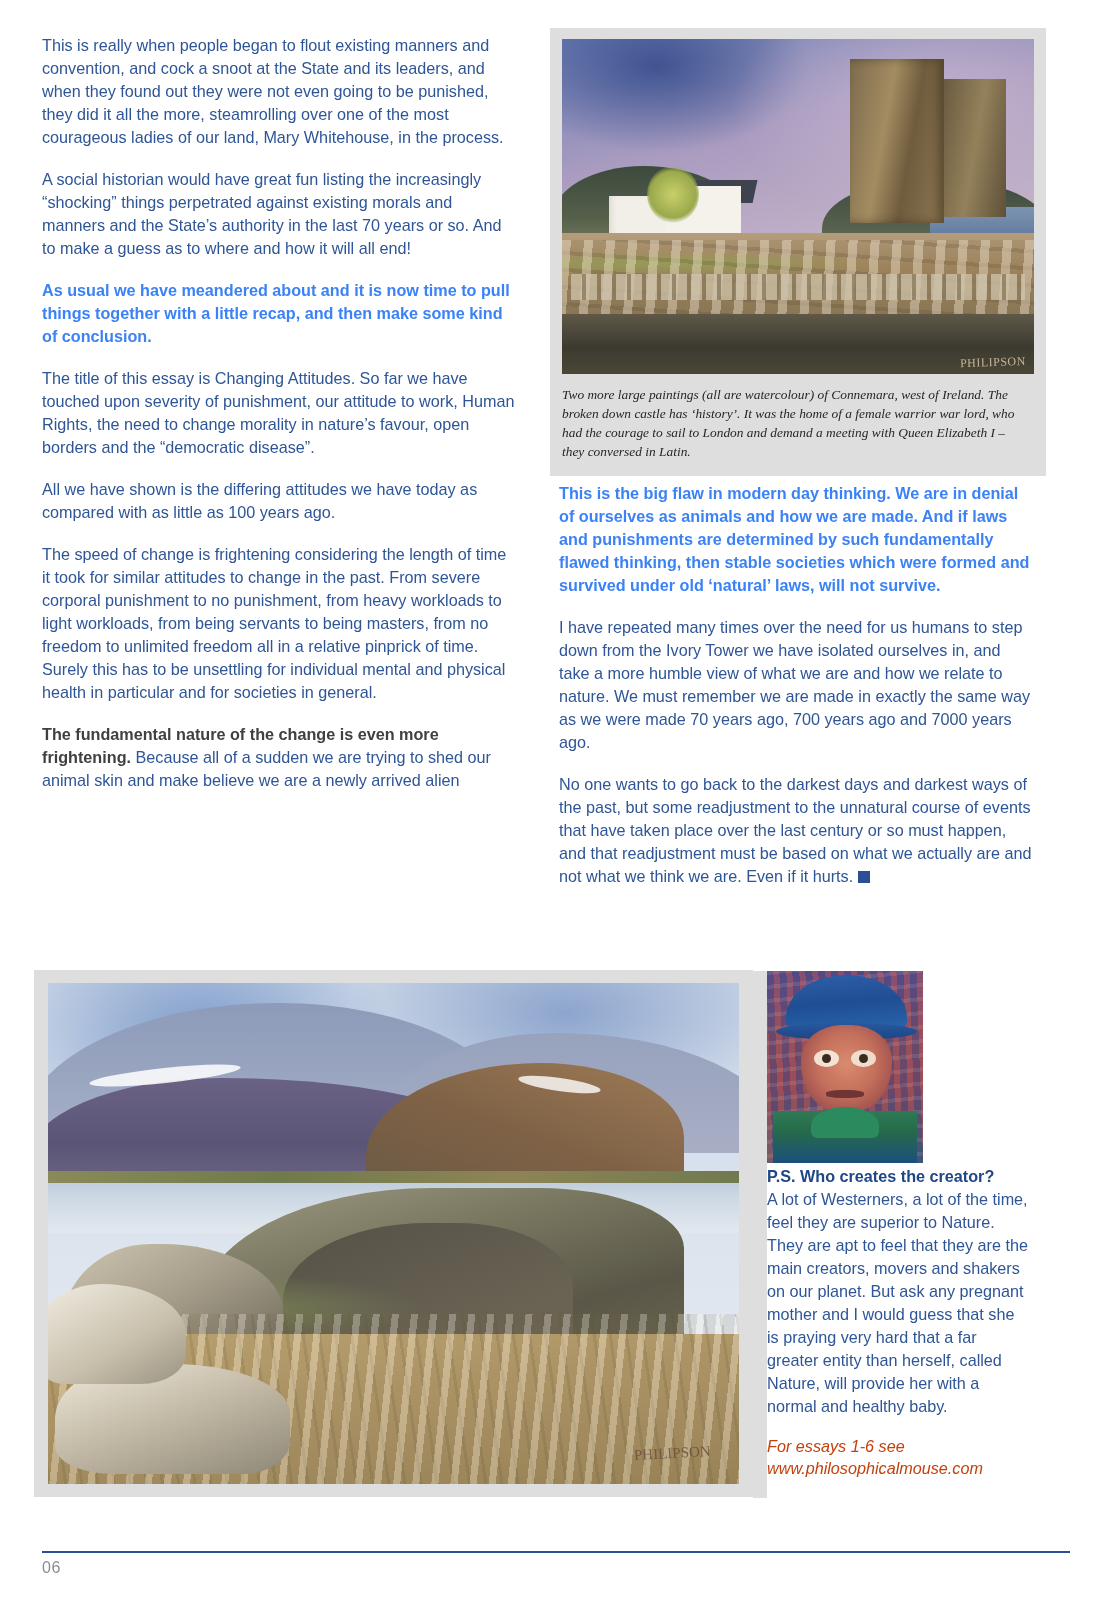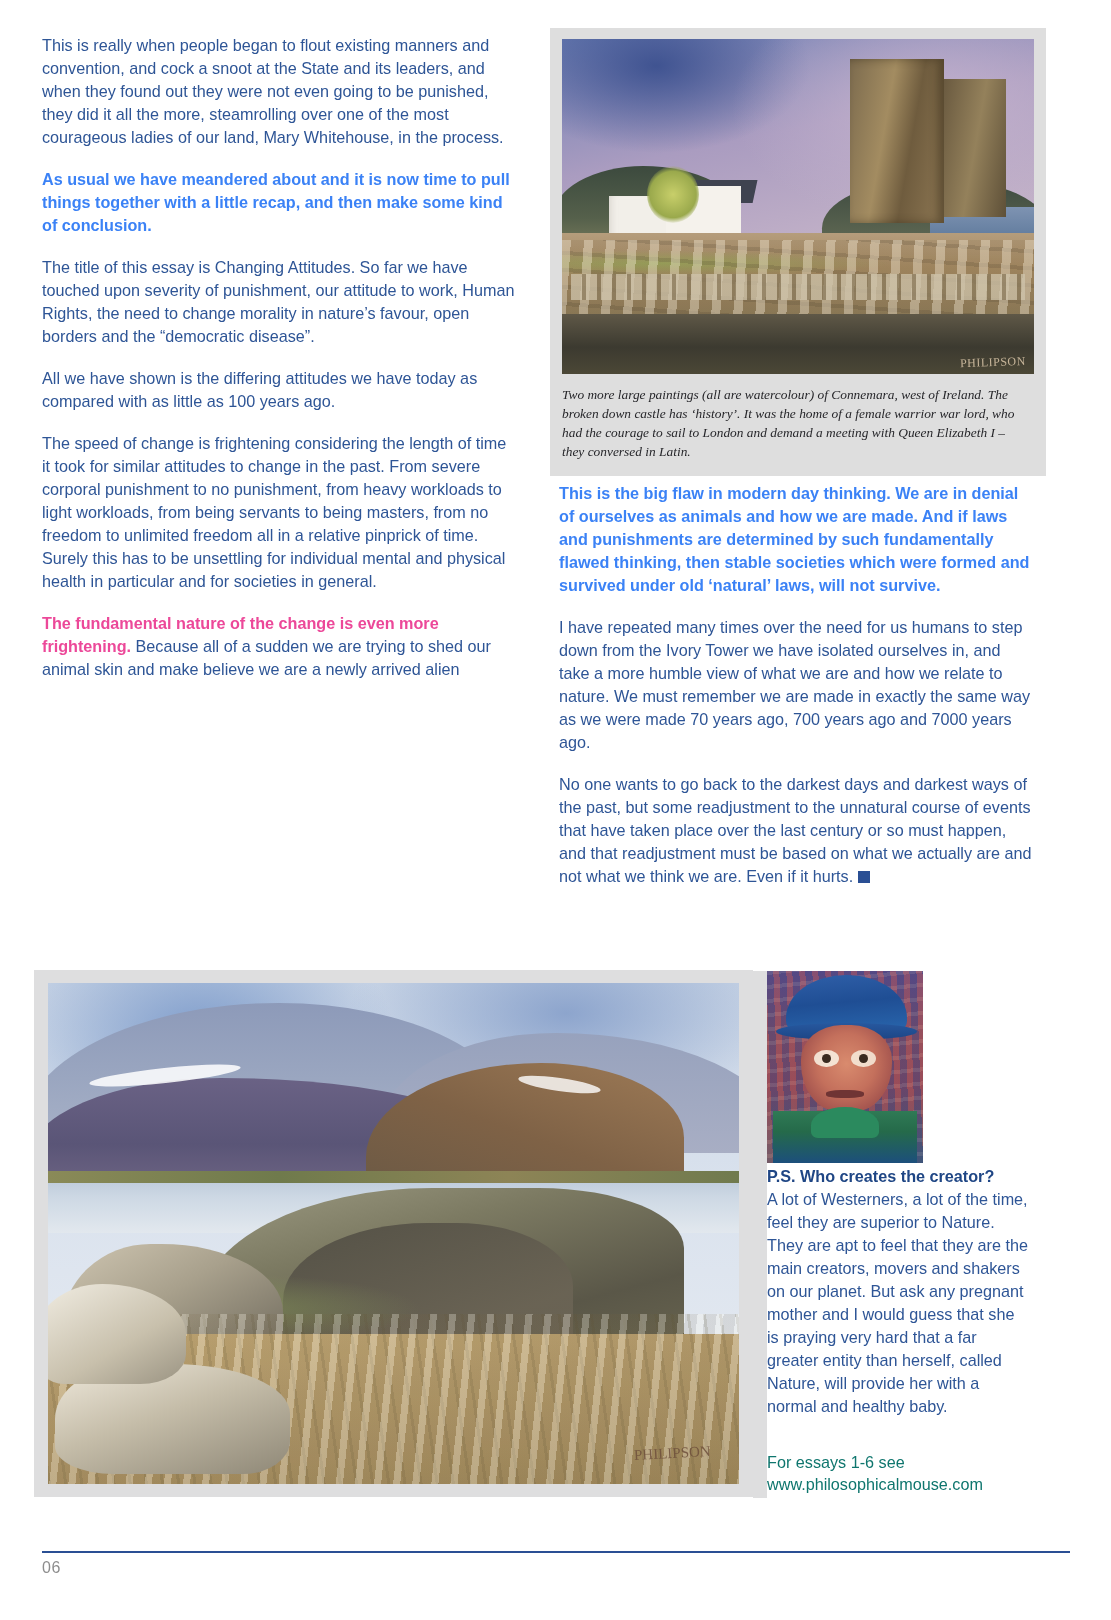--- a/index.html
+++ b/index.html
@@ -36,21 +36,21 @@
     margin: 0 0 19px 0;
   }
   .col p:last-child { margin-bottom: 0; }
 
   .bold-para {
     font-weight: bold;
     color: #3b82f6;
   }
   .lead-bold {
     font-weight: bold;
-    color: #ec4899;
+    color: #404040;
   }
 
   .endmark {
     display: inline-block;
     width: 12px;
     height: 12px;
     background: #2a4f94;
     vertical-align: -1px;
     margin-left: 5px;
   }
@@ -130,22 +130,23 @@
     color: #2e5596;
     font-size: 16.2px;
     line-height: 1.42;
   }
   .ps-col .ps-head {
     font-weight: bold;
     color: #1f4685;
   }
   .ps-col p { margin: 0; }
   .ps-footer {
-    margin-top: 34px;
-    color: #0f766e;
+    margin-top: 18px;
+    font-style: italic;
+    color: #c2410c;
     line-height: 1.35;
   }
 
   
   .footer-rule {
     position: absolute;
     left: 42px;
     top: 1551px;
     width: 1028px;
     height: 1.6px;
@@ -399,20 +400,21 @@
     border-radius: 50% 50% 10% 10% / 60% 60% 20% 20%;
   }
 </style>
 </head>
 <body>
 
 <div class="page">
 
   <div class="col col-left">
     <p>This is really when people began to flout existing manners and convention, and cock a snoot at the State and its leaders, and when they found out they were not even going to be punished, they did it all the more, steamrolling over one of the most courageous ladies of our land, Mary Whitehouse, in the process.</p>
+    <p>A social historian would have great fun listing the increasingly “shocking” things perpetrated against existing morals and manners and the State’s authority in the last 70 years or so. And to make a guess as to where and how it will all end!</p>
     <p class="bold-para">As usual we have meandered about and it is now time to pull things together with a little recap, and then make some kind of conclusion.</p>
     <p>The title of this essay is Changing Attitudes. So far we have touched upon severity of punishment, our attitude to work, Human Rights, the need to change morality in nature’s favour, open borders and the “democratic disease”.</p>
     <p>All we have shown is the differing attitudes we have today as compared with as little as 100 years ago.</p>
     <p>The speed of change is frightening considering the length of time it took for similar attitudes to change in the past. From severe corporal punishment to no punishment, from heavy workloads to light workloads, from being servants to being masters, from no freedom to unlimited freedom all in a relative pinprick of time. Surely this has to be unsettling for individual mental and physical health in particular and for societies in general.</p>
     <p><span class="lead-bold">The fundamental nature of the change is even more frightening.</span><span> Because all of a sudden we are trying to shed our animal skin and make believe we are a newly arrived alien</span></p>
   </div>
 
   <div class="figure-top">
     <div class="art-frame">
       <div class="wc t-sky"></div>

